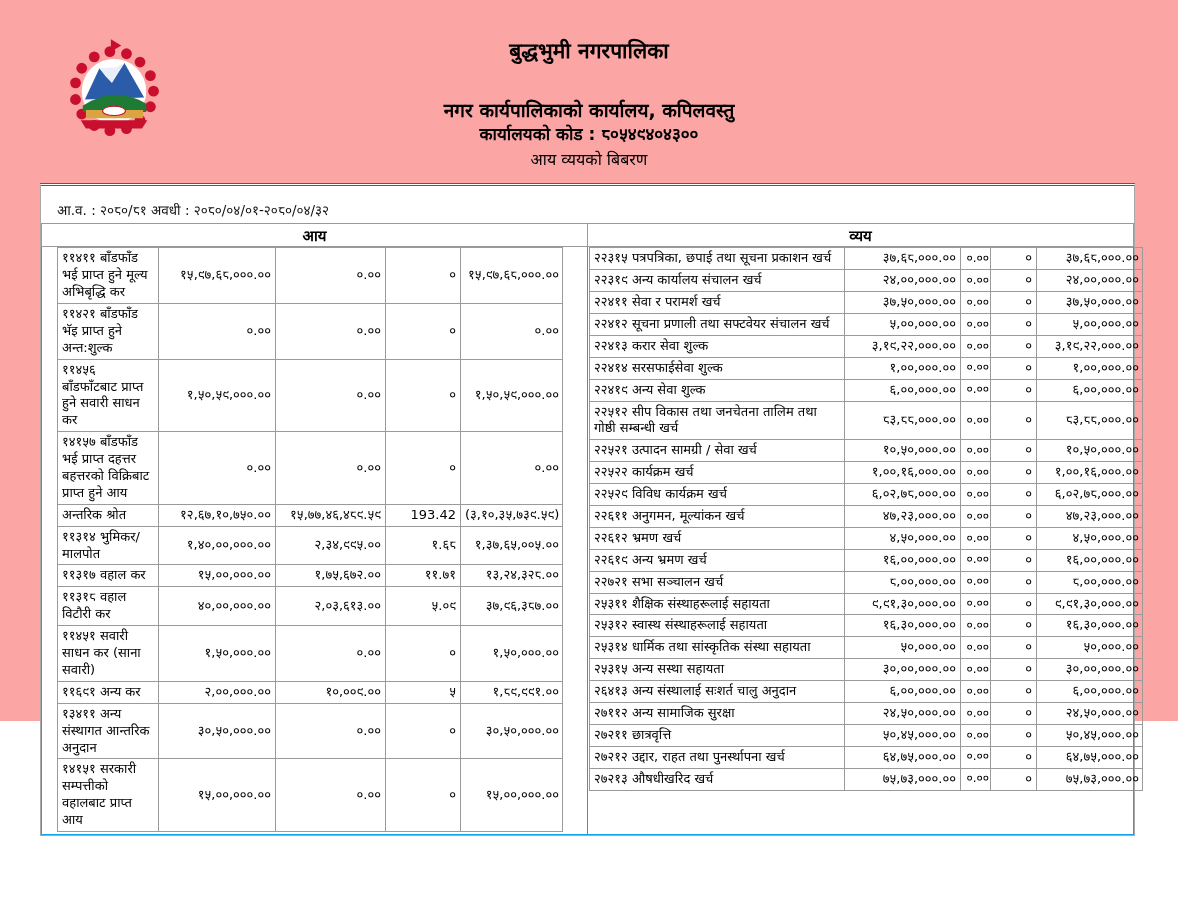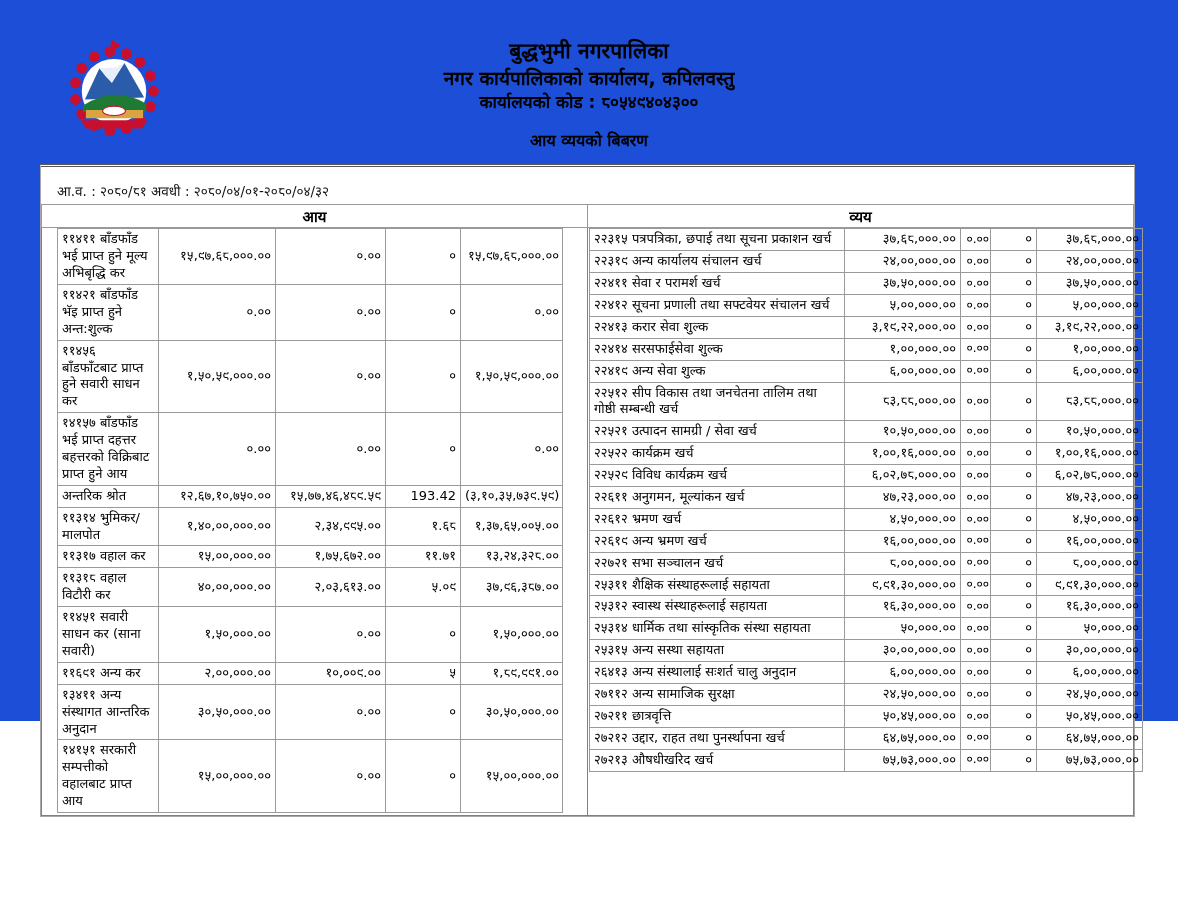--- a/index.html
+++ b/index.html
@@ -3,30 +3,30 @@
 <meta charset="utf-8">
 <style>
   * { box-sizing: border-box; margin: 0; padding: 0; }
   html, body { background: #ffffff; }
   body {
     width: 1178px; height: 910px;
     font-family: "DejaVu Sans", "Liberation Sans", sans-serif;
     color: #000;
     overflow: hidden;
   }
-  .page { position: relative; width: 1178px; height: 721px; background: #1d4ed8; }
+  .page { position: relative; width: 1178px; height: 721px; background: #fca5a5; }
 
   
   .doc-header { position: relative; padding-top: 38px; }
   .emblem { position: absolute; left: 62px; top: 34px; width: 104px; height: 106px; }
   .head-center { text-align: center; line-height: 1.32; }
   .h-muni   { font-size: 21px; font-weight: 700; }
-  .h-office { font-size: 19px; font-weight: 700; }
+  .h-office { font-size: 19px; font-weight: 700; margin-top: 32px; }
   .h-code   { font-size: 17px; font-weight: 700; }
-  .h-report { font-size: 16px; font-weight: 700; margin-top: 17px; }
+  .h-report { font-size: 16px; font-weight: 400; margin-top: 4px; }
 
   
   .report-box {
     margin: 13px 43px 0 40px;
     border: 1px solid #a8a8a8;
     border-top: 3px double #5a5a5a;
     background: #fff;
   }
   .period-line {
     font-size: 13.5px;

